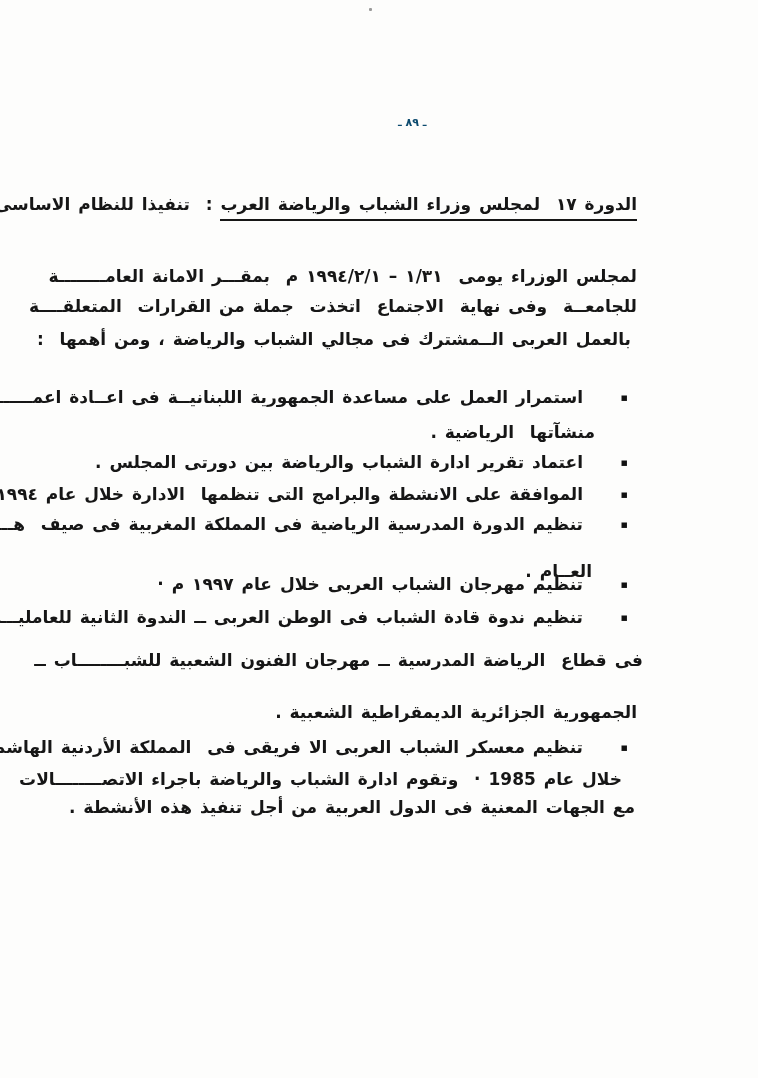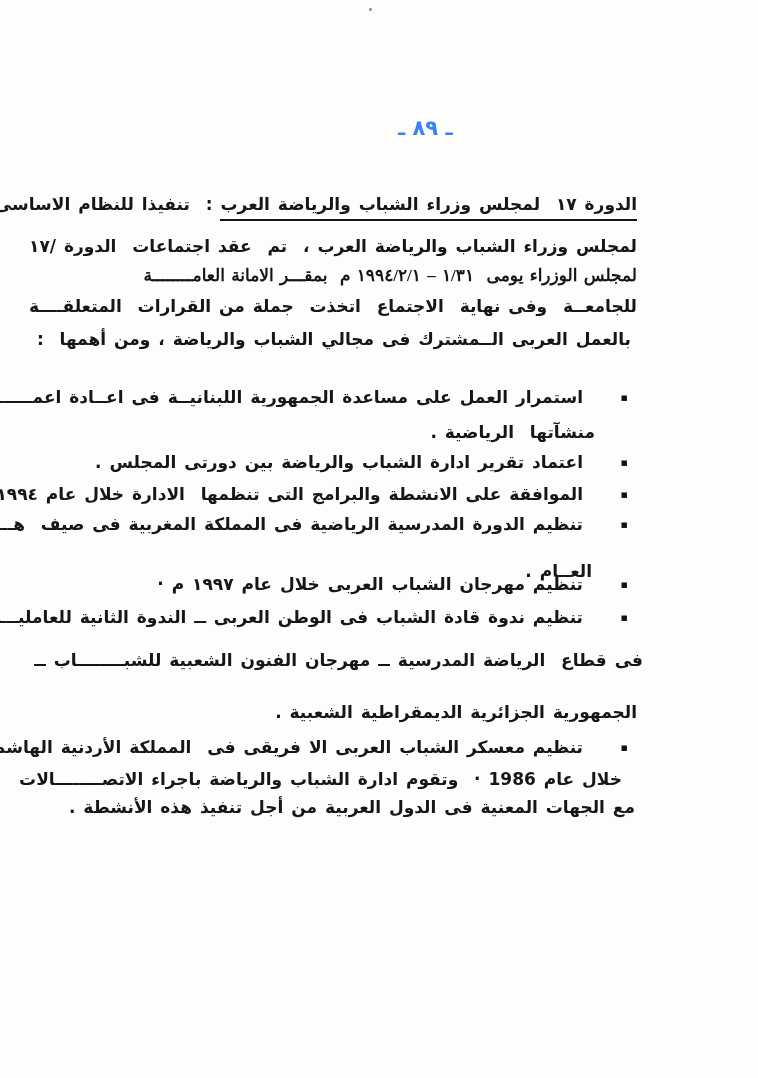--- a/index.html
+++ b/index.html
@@ -6,22 +6,22 @@
   body{
     width:758px;height:1078px;position:relative;background:#fdfdfc;
     font-family:"DejaVu Sans",sans-serif;color:#161616;overflow:hidden;
   }
   .page{position:absolute;inset:0;direction:rtl;}
   .line{
     position:absolute;white-space:pre;direction:rtl;unicode-bidi:embed;
     font-size:17px;line-height:22px;font-weight:700;letter-spacing:0px;word-spacing:2px;
   }
   .pagenum{
-    position:absolute;top:116px;left:398px;font-size:21px;font-weight:700;
-    white-space:pre;color:#3b82f6;
+    position:absolute;top:116px;left:398px;font-size:11px;font-weight:700;
+    white-space:pre;color:#0c4a6e;
   }
   .title .u{
     border-bottom:2px solid #161616;padding-bottom:5px;
   }
   .marker{
     position:absolute;right:130px;font-size:11px;line-height:11px;color:#111;
   }
   .artifact-dot{
     position:absolute;left:369px;top:8px;width:3px;height:3px;background:#9a9a9a;border-radius:1px;
   }
@@ -30,22 +30,21 @@
 <body>
 
 <div class="page">
 
   <div class="artifact-dot"></div>
 
   <div class="pagenum">ـ ٨٩ ـ</div>
 
   <div class="line title" style="top:193px;right:121px;"><span class="u">الدورة ١٧  لمجلس وزراء الشباب والرياضة العرب</span><span> :  تنفيذا للنظام الاساسى</span></div>
 
-  <div class="line" style="top:235px;right:121px;">لمجلس وزراء الشباب والرياضة العرب ،  تم  عقد اجتماعات  الدورة /١٧</div>
-  <div class="line" style="top:265px;right:121px;font-family:Liberation Serif, serif;">لمجلس الوزراء يومى  ١/٣١ – ١٩٩٤/٢/١ م  بمقـــر الامانة العامــــــــة</div>
+  <div class="line" style="top:265px;right:121px;">لمجلس الوزراء يومى  ١/٣١ – ١٩٩٤/٢/١ م  بمقـــر الامانة العامــــــــة</div>
   <div class="line" style="top:295px;right:121px;">للجامعــة  وفى نهاية  الاجتماع  اتخذت  جملة من القرارات  المتعلقــــة</div>
   <div class="line" style="top:328px;right:127px;">بالعمل العربى الــمشترك فى مجالي الشباب والرياضة ، ومن أهمها  :</div>
 
   <span class="marker" style="top:392px;">▪</span>
   <div class="line" style="top:386px;right:175px;">استمرار العمل على مساعدة الجمهورية اللبنانيــة فى اعــادة اعمــــــار</div>
   <div class="line" style="top:421px;right:163px;">منشآتها  الرياضية .</div>
 
   <span class="marker" style="top:457px;">▪</span>
   <div class="line" style="top:451px;right:175px;">اعتماد تقرير ادارة الشباب والرياضة بين دورتى المجلس .</div>
 
@@ -59,16 +58,16 @@
   <span class="marker" style="top:579px;">▪</span>
   <div class="line" style="top:573px;right:175px;">تنظيم مهرجان الشباب العربى خلال عام ١٩٩٧ م ·</div>
 
   <span class="marker" style="top:612px;">▪</span>
   <div class="line" style="top:606px;right:175px;">تنظيم ندوة قادة الشباب فى الوطن العربى ــ الندوة الثانية للعامليـــن</div>
   <div class="line" style="top:641px;right:115px;margin-top:8px;">فى قطاع  الرياضة المدرسية ــ مهرجان الفنون الشعبية للشبــــــــاب ــ</div>
   <div class="line" style="top:701px;right:121px;">الجمهورية الجزائرية الديمقراطية الشعبية .</div>
 
   <span class="marker" style="top:742px;">▪</span>
   <div class="line" style="top:736px;right:175px;">تنظيم معسكر الشباب العربى الا فريقى فى  المملكة الأردنية الهاشمية</div>
-  <div class="line" style="top:768px;right:136px;">خلال عام 1986 ·  وتقوم ادارة الشباب والرياضة باجراء الاتصــــــــالات</div>
+  <div class="line" style="top:768px;right:136px;">خلال عام 1985 ·  وتقوم ادارة الشباب والرياضة باجراء الاتصــــــــالات</div>
   <div class="line" style="top:796px;right:123px;">مع الجهات المعنية فى الدول العربية من أجل تنفيذ هذه الأنشطة .</div>
 
 </div>
 
 </body></html>

